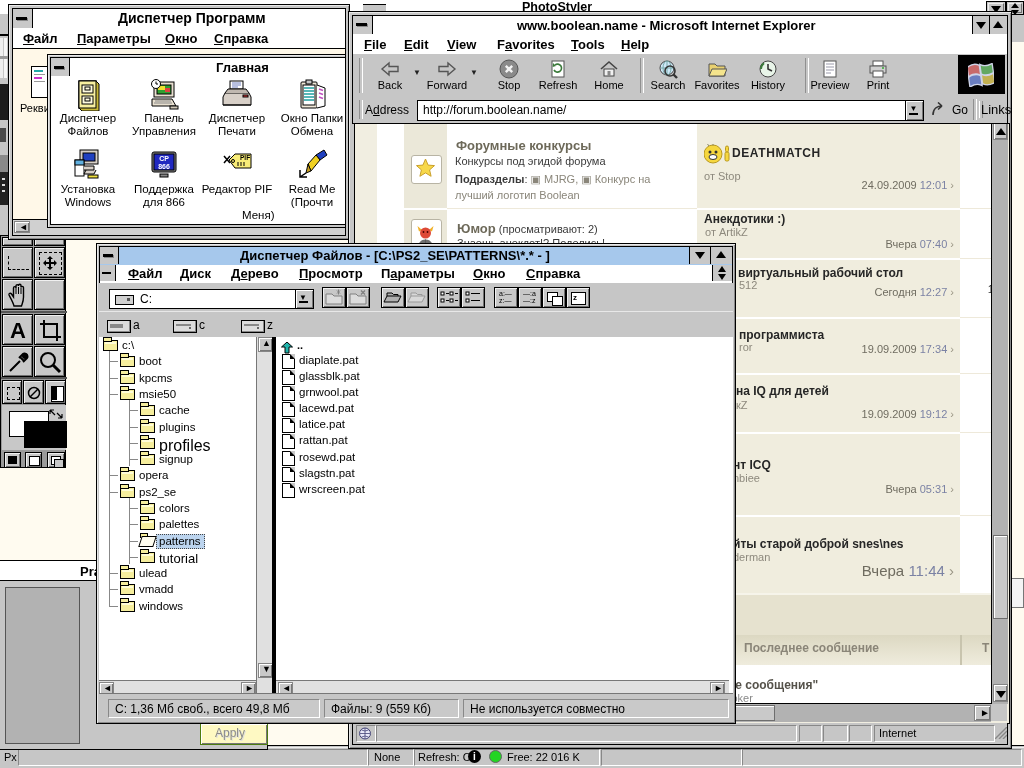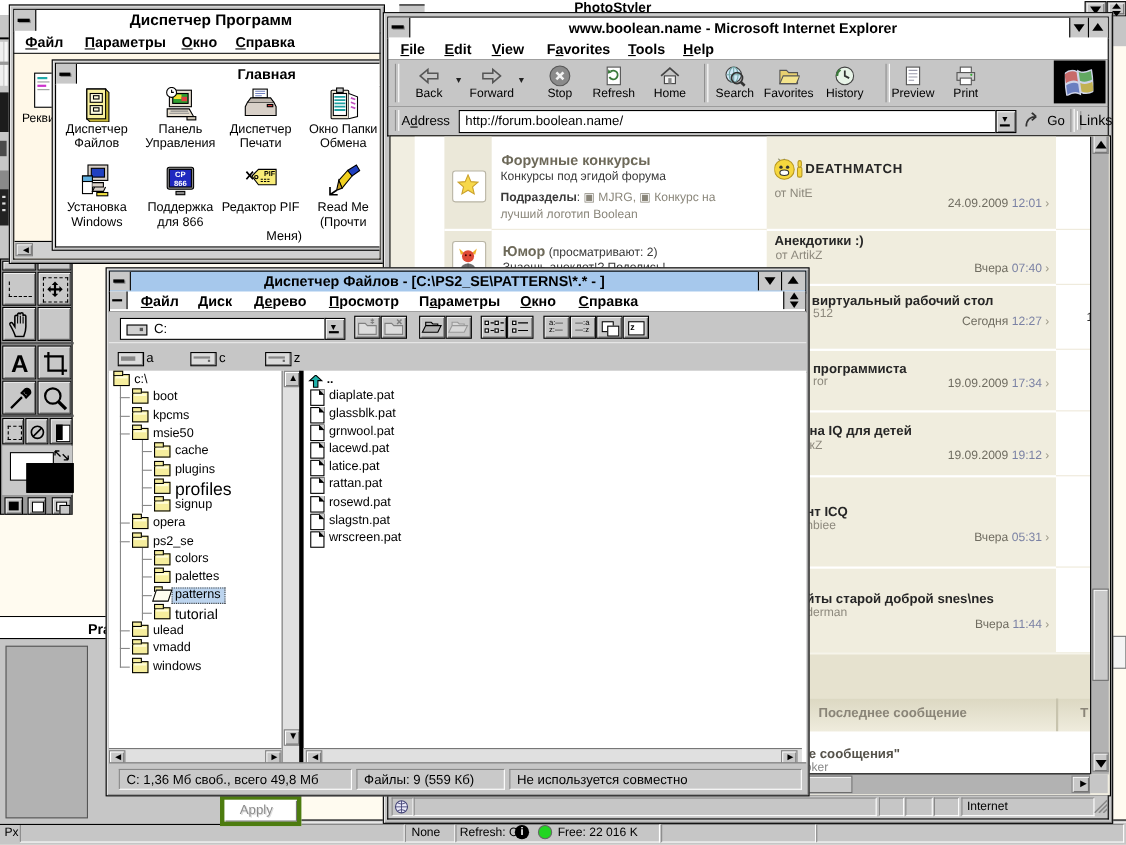--- a/index.html
+++ b/index.html
@@ -142,21 +142,21 @@
     <div class="tbtn" style="left:46px;top:216px;width:18px;height:16px">
       <div class="ab" style="left:3px;top:3px;width:8px;height:7px;background:#fff;border:1px solid #000"></div>
       <div class="ab" style="left:6px;top:6px;width:8px;height:7px;background:#c8c8c8;border:1px solid #000"></div>
     </div>
   </div>
 <div class="ab" id="prwin" style="left:-8px;top:560px;width:274px;height:188px;background:#c6c6c6;border:1px solid #000">
   <div class="ab" style="left:1px;top:0px;width:272px;height:19px;background:#fff;border-bottom:1px solid #000">
     <div class="ab b f13" style="left:86px;top:3px">Pra</div>
   </div>
   <div class="ab" style="left:12px;top:26px;width:73px;height:155px;background:#b2b2b2;border:1px solid #555"></div>
-  <div class="ab" style="left:207px;top:162px;width:66px;height:20px;background:#ffffff;border:4px solid #4d7c0f;box-shadow:inset 1px 1px 0 #fff,inset -1px -1px 0 #777">
+  <div class="ab" style="left:207px;top:162px;width:66px;height:20px;background:#fef9c3;border:1px solid #4d7c0f;box-shadow:inset 1px 1px 0 #fff,inset -1px -1px 0 #777">
      <div class="ab" style="left:14px;top:2px;font-size:12px;color:#8a8a8a;text-shadow:1px 1px 0 #dedede">Apply</div>
   </div>
 </div>
 
 <div class="frame" id="pm" style="left:8px;top:4px;width:340px;height:234px">
   <div class="ab" style="left:3px;top:3px;right:3px;height:21px;background:#fff;border:1px solid #000">
     <div class="ab" style="left:0px;top:0px;width:19px;height:19px;background:#c8c8c8;border-right:1px solid #000">
       <div class="ab" style="left:3px;top:8px;width:11px;height:3px;background:#000;box-shadow:1px 1px 0 #888"></div>
     </div>
     <div class="ab b" style="left:105px;top:1px;font-size:14px">Диспетчер Программ</div>
@@ -435,21 +435,21 @@
       <svg class="ab" style="left:349px;top:20px" width="28" height="20" viewBox="0 0 28 20">
         <circle cx="9" cy="10" r="9" fill="#f6d73e" stroke="#b89820"></circle>
         <circle cx="6" cy="8" r="1.5" fill="#333"></circle>
         <circle cx="12" cy="8" r="1.5" fill="#333"></circle>
         <ellipse cx="9" cy="13" rx="4" ry="2.5" fill="#fff" stroke="#333" stroke-width="1"></ellipse>
         <path d="M5 2 l-1.5-2 M9 1.5 l0-1.5" stroke="#886" stroke-width="1"></path>
         <rect x="21" y="8" width="4" height="9" rx="1.5" fill="#f6d73e" stroke="#b89820"></rect>
         <rect x="21.5" y="2" width="3" height="6" rx="1.5" fill="#f6d73e" stroke="#b89820"></rect>
       </svg>
       <div class="ab b" style="left:377px;top:22px;font-size:12px;color:#262626;letter-spacing:0.6px">DEATHMATCH</div>
-      <div class="ab" style="left:349px;top:46px;font-size:11px;color:#8d897d">от NitE</div>
+      <div class="ab" style="left:349px;top:46px;font-size:11px;color:#8d897d">от Stop</div>
       <div class="ab" style="left:343px;top:55px;width:256px;text-align:right;font-size:11px;color:#6f6c60">24.09.2009 <span style="color:#7b82a4">12:01</span> <span style="color:#999584">›</span></div>
       <div class="ab" style="left:56px;top:95px;width:29px;height:39px;background:#fff;border:1px solid #b8b4a4;border-radius:3px"></div>
       <svg class="ab" style="left:60px;top:99px" width="21" height="30" viewBox="0 0 21 30">
         <path d="M2.5 3 L7 7 L4 8.5 Z" fill="#f0b028"></path>
         <path d="M18.5 3 L14 7 L17 8.5 Z" fill="#f0b028"></path>
         <circle cx="10.5" cy="10" r="5.5" fill="#dd4936"></circle>
         <circle cx="8.5" cy="9" r="0.9" fill="#400"></circle>
         <circle cx="12.5" cy="9" r="0.9" fill="#400"></circle>
         <path d="M1.5 30 C2 21 5 16.5 10.5 16.5 C16 16.5 19 21 19.5 30 Z" fill="#6e6e6e"></path>
         <path d="M10.5 16.5 L10.5 30" stroke="#5a5a5a"></path>
@@ -466,21 +466,21 @@
       <div class="ab" style="left:384px;top:217px;font-size:11px;color:#8d897d">ror</div>
       <div class="ab" style="left:343px;top:219px;width:256px;text-align:right;font-size:11px;color:#6f6c60">19.09.2009 <span style="color:#7b82a4">17:34</span> <span style="color:#999584">›</span></div>
       <div class="ab b" style="left:381px;top:260px;font-size:12px;color:#262626">на IQ для детей</div>
       <div class="ab" style="left:381px;top:275px;font-size:11px;color:#8d897d">кZ</div>
       <div class="ab" style="left:343px;top:284px;width:256px;text-align:right;font-size:11px;color:#6f6c60">19.09.2009 <span style="color:#7b82a4">19:12</span> <span style="color:#999584">›</span></div>
       <div class="ab b" style="left:378px;top:334px;font-size:12px;color:#262626">нт ICQ</div>
       <div class="ab" style="left:378px;top:348px;font-size:11px;color:#8d897d">nbiee</div>
       <div class="ab" style="left:343px;top:359px;width:256px;text-align:right;font-size:11px;color:#6f6c60">Вчера <span style="color:#7b82a4">05:31</span> <span style="color:#999584">›</span></div>
       <div class="ab b" style="left:378px;top:413px;font-size:12px;color:#262626">йты старой доброй snes\nes</div>
       <div class="ab" style="left:378px;top:427px;font-size:11px;color:#8d897d">derman</div>
-      <div class="ab" style="left:343px;top:438px;width:256px;text-align:right;font-size:11px;color:#6f6c60">Вчера <span style="color:#7b82a4">11:44</span> <span style="color:#999584">›</span></div>
+      <div class="ab" style="left:343px;top:438px;width:256px;text-align:right;font-size:15px;color:#6f6c60">Вчера <span style="color:#7b82a4">11:44</span> <span style="color:#999584">›</span></div>
       <div class="ab" style="left:600px;top:104px;width:42px;text-align:right;font-size:11px;color:#333">3</div>
       <div class="ab" style="left:600px;top:159px;width:42px;text-align:right;font-size:11px;color:#333">1.</div>
       <div class="ab" style="left:600px;top:212px;width:42px;text-align:right;font-size:11px;color:#333">2</div>
       <div class="ab" style="left:600px;top:344px;width:42px;text-align:right;font-size:11px;color:#333">2</div>
       <div class="ab" style="left:636px;top:0;width:16px;height:580px;background:#b2b2b2;border-left:1px solid #000">
         <div class="sbtn" style="left:1px;top:-3px;width:15px;height:19px">
           <span class="tri-u" style="left:2px;top:6px"></span>
         </div>
         <div class="ab" style="left:1px;top:411px;width:15px;height:84px;background:#c9c9c9;border:1px solid #6e6e6e;box-shadow:inset 1px 1px 0 #fff;box-sizing:border-box"></div>
         <div class="sbtn" style="left:1px;top:560px;width:15px;height:18px">

